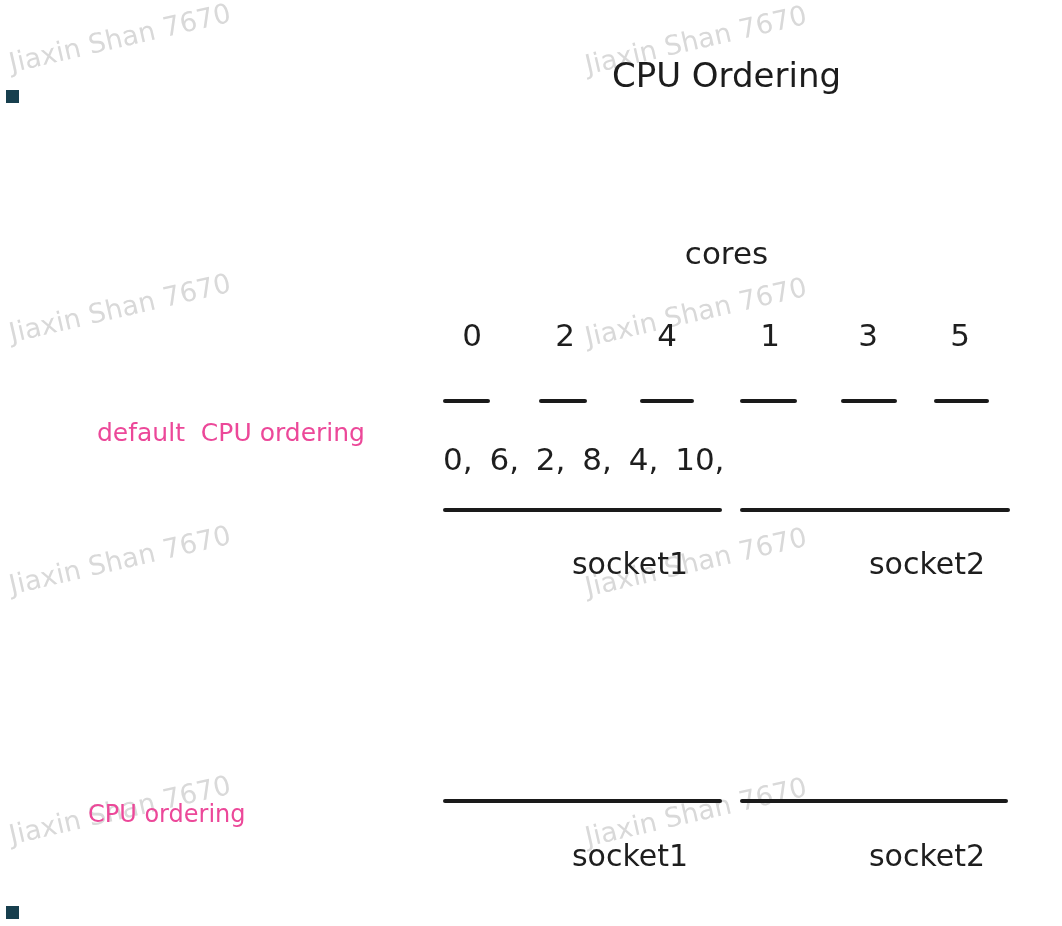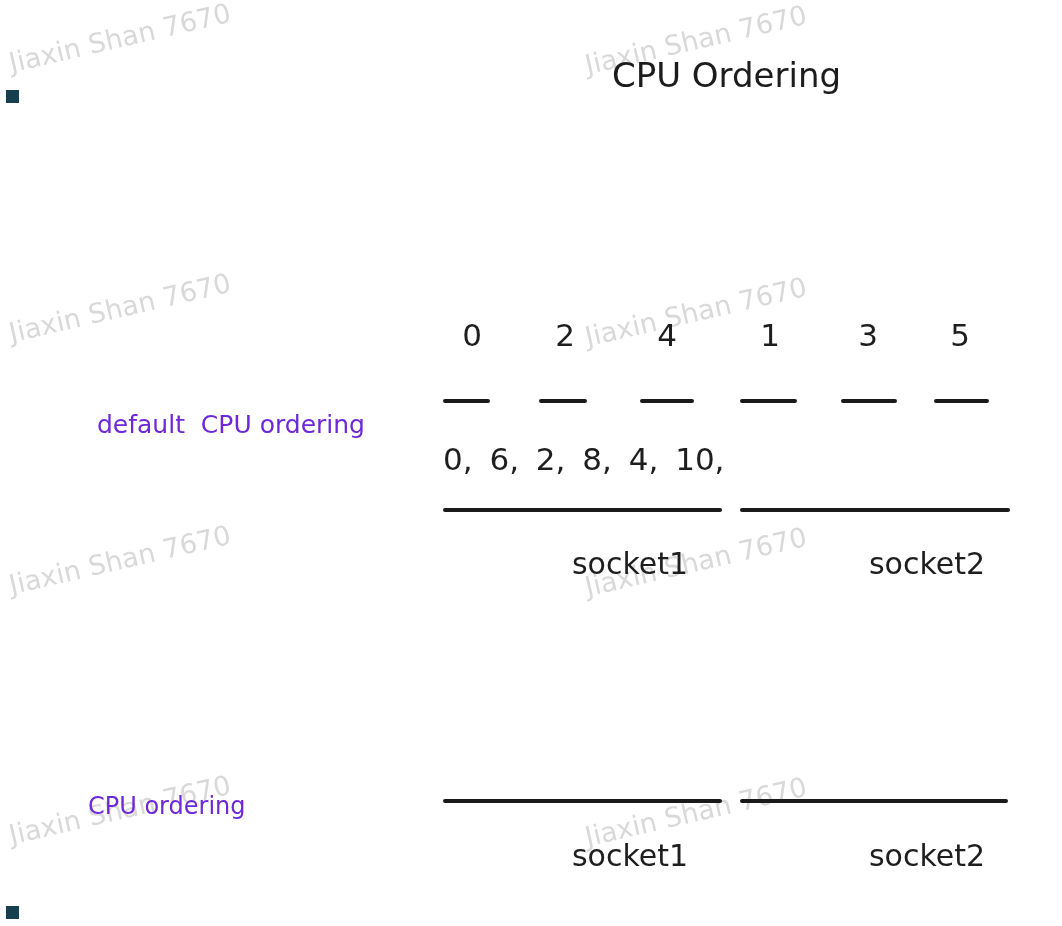--- a/index.html
+++ b/index.html
@@ -113,21 +113,22 @@
   }
   .socket-label.row1.s1 { left: 443px; top: 546px; }
   .socket-label.row1.s2 { left: 740px; top: 546px; }
   .socket-label.row2.s1 { left: 443px; top: 838px; }
   .socket-label.row2.s2 { left: 740px; top: 838px; }
 
   .side-label {
     position: absolute;
     font-size: 25px;
     white-space: pre;
-    color: #6d28d9;
+    color: #ec4899;
+    margin-top: 8px;
   }
   .side-label.default { left: 97px; top: 410px; }
   .side-label.dist1 { left: 47px; top: 752px; font-size: 24px; }
   .side-label.dist2 { left: 88px; top: 792px; font-size: 24px; }
 </style>
 </head>
 <body>
 
 <div class="canvas">
 
@@ -140,20 +141,21 @@
   <div class="wm" style="left:6px;   top:820px;">Jiaxin Shan 7670</div>
   <div class="wm" style="left:582px; top:822px;">Jiaxin Shan 7670</div>
 
   <div class="corner-marker top"></div>
   <div class="corner-marker bottom"></div>
 
   <div class="layer">
 
     <div class="title">CPU Ordering</div>
 
+    <div class="cores-label">cores</div>
 
     <div class="core-num c0">0</div>
     <div class="core-num c1">2</div>
     <div class="core-num c2">4</div>
     <div class="core-num c3">1</div>
     <div class="core-num c4">3</div>
     <div class="core-num c5">5</div>
 
     <div class="dash d0"></div>
     <div class="dash d1"></div>

